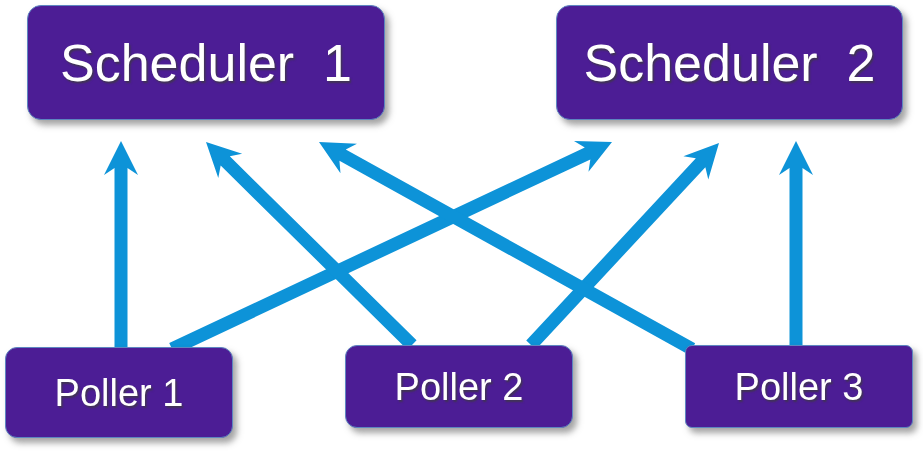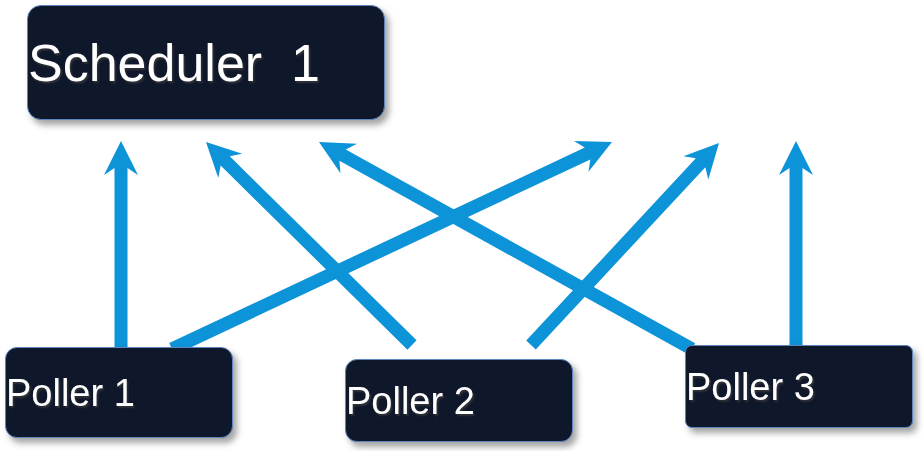--- a/index.html
+++ b/index.html
@@ -20,67 +20,70 @@
   #arrow-layer {
     position: absolute;
     left: 0;
     top: 0;
     width: 923px;
     height: 451px;
   }
   .node {
     position: absolute;
     box-sizing: border-box;
-    background: #0f172a;
+    background: #4c1d95;
     border: 1.5px solid #5d86c0;
     border-radius: 14px;
     box-shadow: 4px 5px 6px rgba(90,90,90,0.55);
     display: flex;
     align-items: center;
-    justify-content: flex-start;
+    justify-content: center;
     z-index: 5;
   }
   .node-label {
     color: #ffffff;
     font-family: "Liberation Sans", sans-serif;
     font-weight: normal;
     letter-spacing: 0px;
     white-space: pre;
     text-shadow: 1.5px 1.5px 2px rgba(60,60,60,0.75);
     line-height: 1;
   }
   .scheduler { }
   .scheduler .node-label { font-size: 52px; }
   .poller { border-radius: 12px; }
   .poller .node-label { font-size: 38px; }
 
   #node-scheduler-1 { left: 27px;  top: 5px;   width: 358px; height: 115px; }
   #node-scheduler-2 { left: 556px; top: 5px;   width: 347px; height: 115px; }
   #node-poller-1    { left: 5px;   top: 347px; width: 228px; height: 91px;  }
-  #node-poller-2    { left: 345px; top: 359px; width: 228px; height: 83px;  }
+  #node-poller-2    { left: 345px; top: 345px; width: 228px; height: 83px;  }
   #node-poller-3    { left: 685px; top: 345px; width: 228px; height: 83px; border-radius: 7px;  }
 </style>
 </head>
 <body>
 
 <div id="canvas">
 
   <svg id="arrow-layer" viewBox="0 0 923 451" width="923" height="451" xmlns="http://www.w3.org/2000/svg">
       <polygon points="127.50,347.00 127.50,168.00 138.00,175.00 121.00,141.00 104.00,175.00 114.50,168.00 114.50,347.00" fill="#0d93d8"></polygon>
       <polygon points="174.77,354.88 590.34,159.38 588.47,171.86 612.00,142.00 574.00,141.09 584.80,147.61 169.23,343.12" fill="#0d93d8"></polygon>
       <polygon points="416.56,340.37 229.79,156.32 242.15,153.76 206.00,142.00 218.29,177.97 220.67,165.58 407.44,349.63" fill="#0d93d8"></polygon>
       <polygon points="535.76,349.43 705.36,167.19 708.28,179.47 719.00,143.00 683.39,156.31 695.85,158.34 526.24,340.57" fill="#0d93d8"></polygon>
       <polygon points="695.15,343.32 345.76,149.42 356.98,143.63 319.00,142.00 340.48,173.36 339.45,160.79 688.85,354.68" fill="#0d93d8"></polygon>
       <polygon points="802.50,345.00 802.50,168.00 813.00,175.00 796.00,141.00 779.00,175.00 789.50,168.00 789.50,345.00" fill="#0d93d8"></polygon>
     </svg>
 
   <div class="node scheduler" id="node-scheduler-1">
     <span class="node-label">Scheduler  1</span>
   </div>
 
+  <div class="node scheduler" id="node-scheduler-2">
+    <span class="node-label">Scheduler  2</span>
+  </div>
 
   <div class="node poller" id="node-poller-1">
     <span class="node-label">Poller 1</span>
   </div>
 
   <div class="node poller" id="node-poller-2">
     <span class="node-label">Poller 2</span>
   </div>
 
   <div class="node poller" id="node-poller-3">

